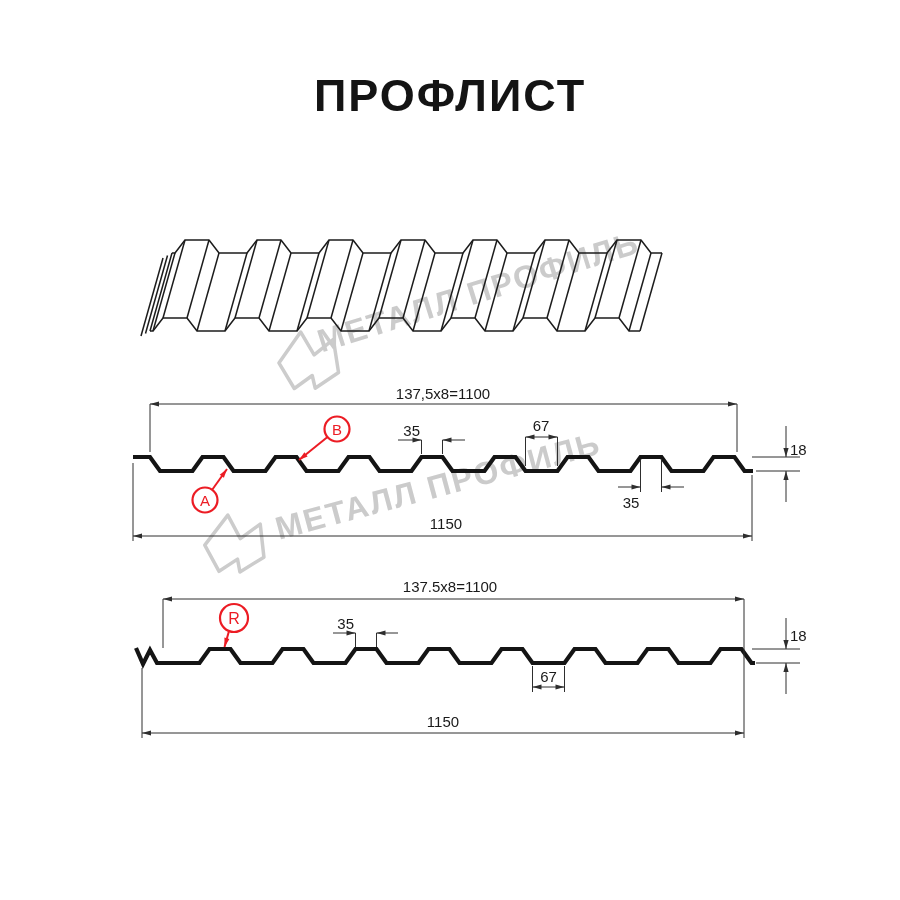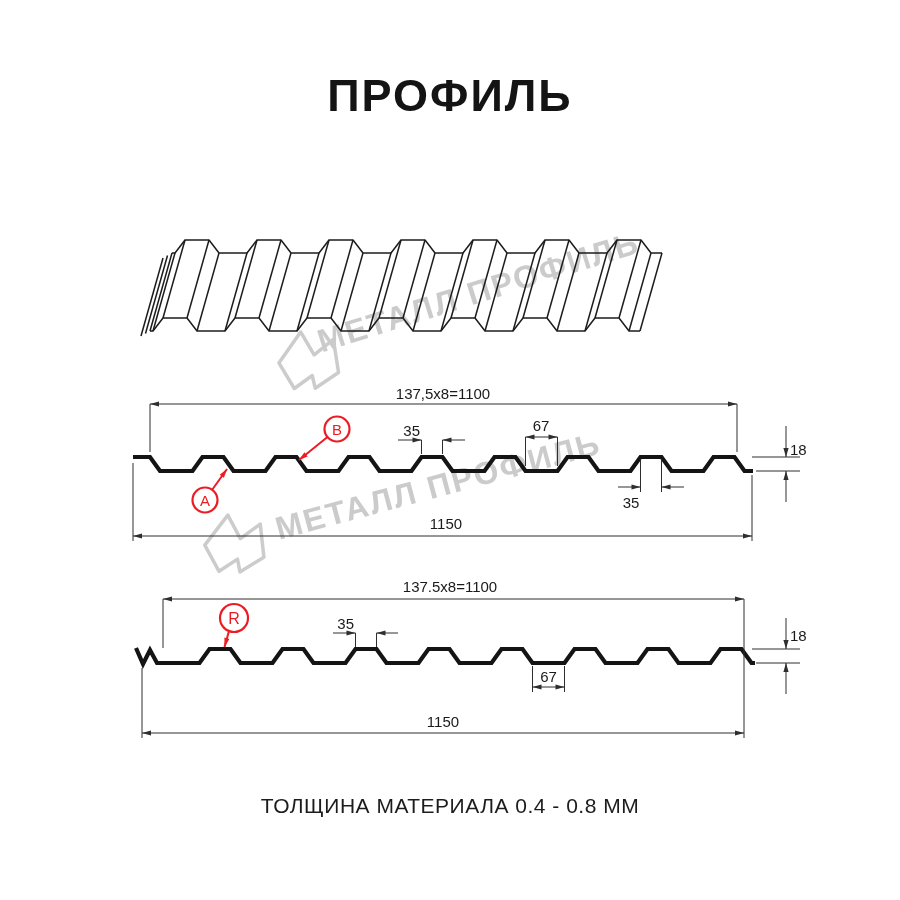--- a/index.html
+++ b/index.html
@@ -24,21 +24,21 @@
   .red-circle{stroke:#ec1c24;stroke-width:2.2;fill:#ffffff;}
   .red-arr{fill:#ec1c24;stroke:none;}
   .callout-letter{font-family:"Liberation Sans",sans-serif;font-size:15px;fill:#ec1c24;}
   .callout-letter.big{font-size:16px;}
 </style>
 </head>
 <body>
 
 <div class="page">
 
-  <div class="title">ПРОФИЛЬ</div>
+  <div class="title">ПРОФЛИСТ</div>
 
   <svg id="art" width="900" height="900" viewBox="0 0 900 900">
 
     <g transform="translate(246,345) rotate(-17.5)">
       <path class="wm-logo" transform="translate(24,4)" d="M32,0 L2,23 L9,52 L30,45 L29,58 L56,50 L61,17 L38,26 Z"></path>
       <text class="wm-text" x="70" y="30">МЕТАЛЛ ПРОФИЛЬ</text>
     </g>
     <g transform="translate(200,535) rotate(-15)">
       <path class="wm-logo" transform="translate(0,-12)" d="M32,0 L2,23 L9,52 L30,45 L29,58 L56,50 L61,17 L38,26 Z"></path>
       <text class="wm-text" x="75" y="25">МЕТАЛЛ ПРОФИЛЬ</text>
@@ -177,14 +177,13 @@
 
       <g id="p2-callouts">
         <circle class="red-circle" cx="234" cy="618" r="14"></circle>
         <text class="callout-letter big" x="234" y="624" text-anchor="middle">R</text>
       <line x1="229" y1="631" x2="224.5" y2="647" class="red-line"></line>
           <polygon points="224.5,647.0 229.4,639.0 224.4,637.6" class="red-arr"></polygon>
         </g>
     </g>
   </svg>
 
-  <div class="footer">ТОЛЩИНА МАТЕРИАЛА 0.4 - 0.8 ММ</div>
 </div>
 
 </body></html>

